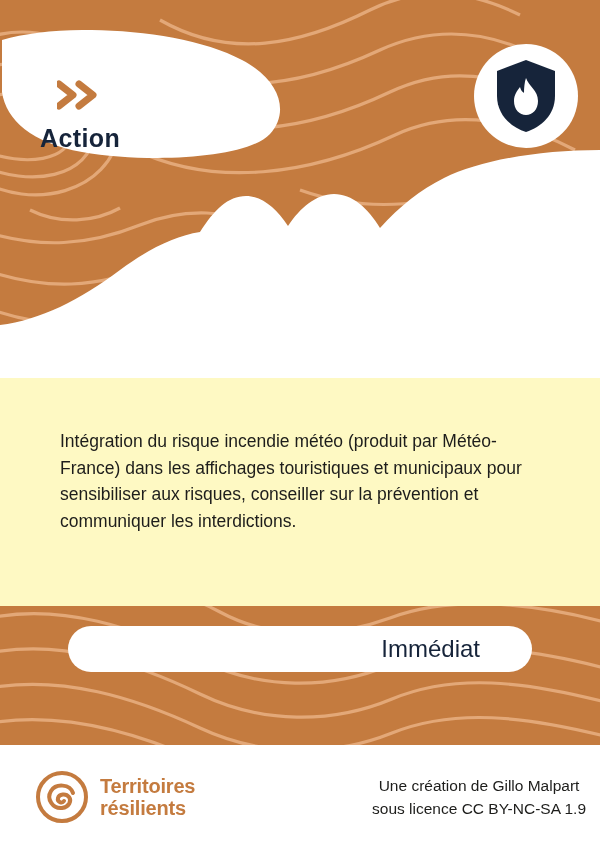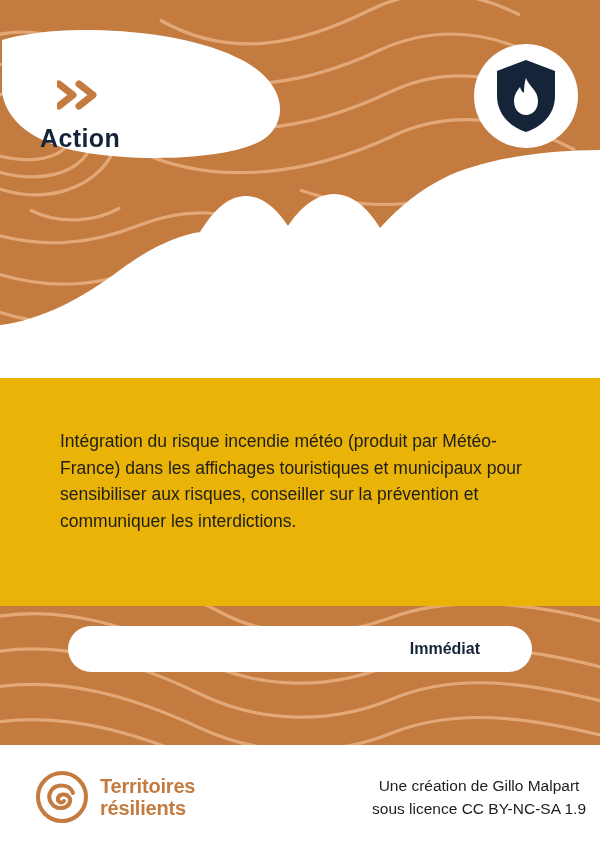--- a/index.html
+++ b/index.html
@@ -102,21 +102,21 @@
     font-stretch: condensed;
     transform: scaleX(0.93);
   }
 
   
   .desc-band {
     position: absolute;
     left: 0; right: 0;
     top: 378px;
     height: 228px;
-    background: #eab308;
+    background: #fef9c3;
   }
   .desc-text {
     position: absolute;
     left: 60px;
     right: 50px;
     top: 50px;
     font-size: 17.5px;
     line-height: 1.52;
     color: #1D1D1B;
   }
@@ -129,22 +129,22 @@
     top: 626px;
     height: 46px;
     background: #ffffff;
     border-radius: 23px;
     display: flex;
     align-items: center;
     justify-content: flex-end;
     padding-right: 52px;
   }
   .pill-label {
-    font-size: 16px;
-    font-weight: bold;
+    font-size: 24px;
+    font-weight: normal;
     color: #16243A;
   }
 
   
   .footer {
     position: absolute;
     left: 0; right: 0;
     bottom: 0;
     height: 104px;
     background: #ffffff;

